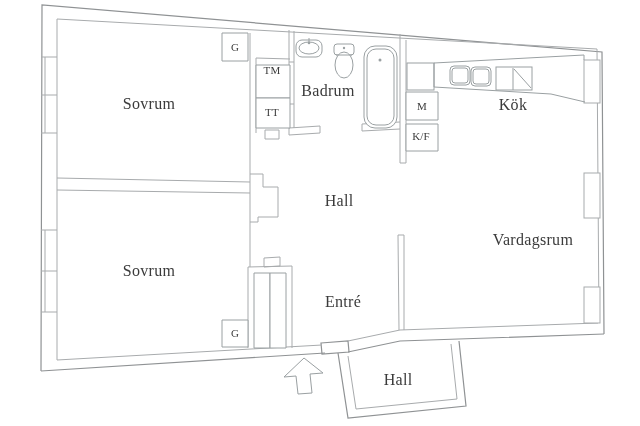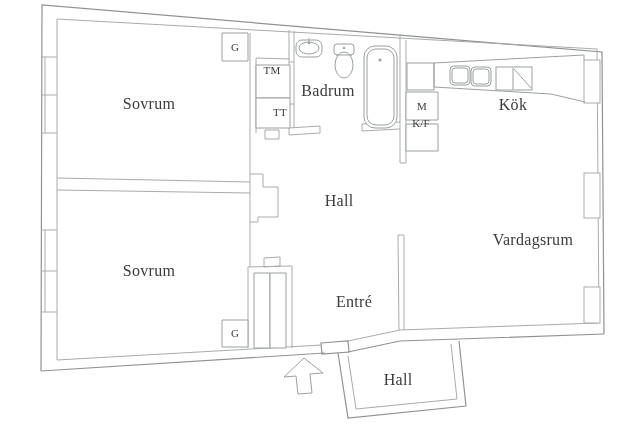--- a/index.html
+++ b/index.html
@@ -129,22 +129,22 @@
 
     <path class="fx" d="M304,358 L284,377 L296,376 L298,394 L312,393 L310,374 L323,373 Z"></path>
   </svg>
 
   <span class="lbl" style="left:149px;top:104px">Sovrum</span>
   <span class="lbl" style="left:328px;top:91px">Badrum</span>
   <span class="lbl" style="left:513px;top:105px">Kök</span>
   <span class="lbl" style="left:339px;top:201px">Hall</span>
   <span class="lbl" style="left:533px;top:240px">Vardagsrum</span>
   <span class="lbl" style="left:149px;top:271px">Sovrum</span>
-  <span class="lbl" style="left:354px;top:302px">Entré</span>
+  <span class="lbl" style="left:343px;top:302px">Entré</span>
   <span class="lbl" style="left:398px;top:380px">Hall</span>
 
   <span class="lbl small" style="left:235px;top:47px">G</span>
   <span class="lbl small" style="left:272px;top:70px">TM</span>
-  <span class="lbl small" style="left:280px;top:112px">TT</span>
+  <span class="lbl small" style="left:272px;top:112px">TT</span>
   <span class="lbl small" style="left:422px;top:106px">M</span>
-  <span class="lbl small" style="left:421px;top:123px">K/F</span>
+  <span class="lbl small" style="left:421px;top:136px">K/F</span>
   <span class="lbl small" style="left:235px;top:333px">G</span>
 </div>
 
 </body></html>

